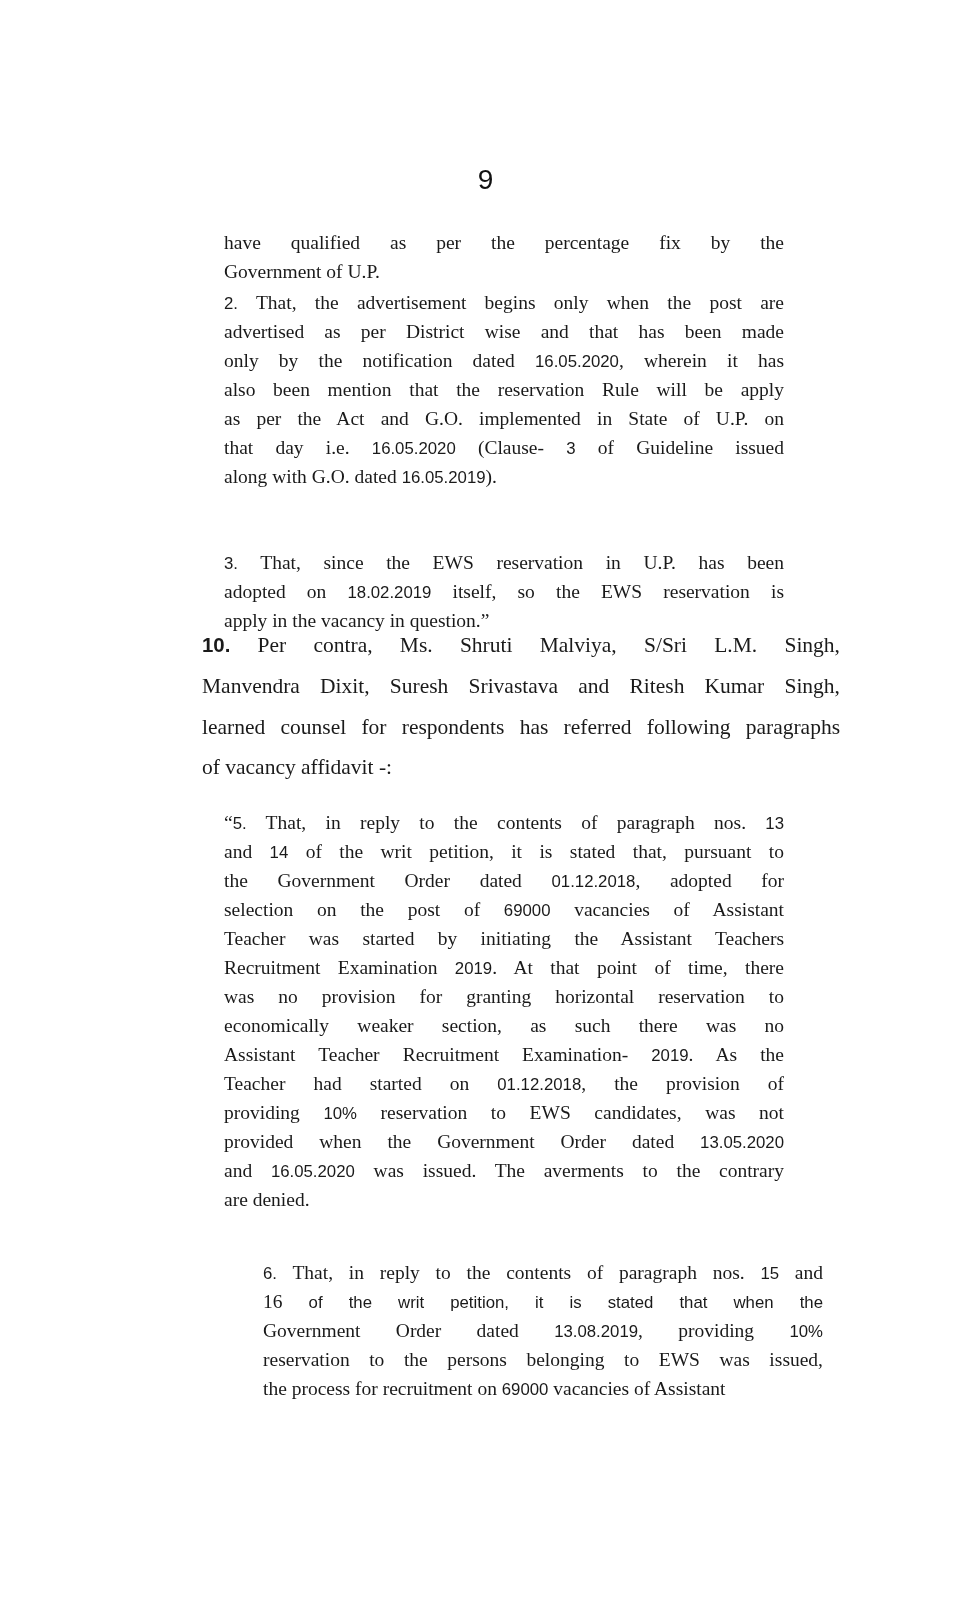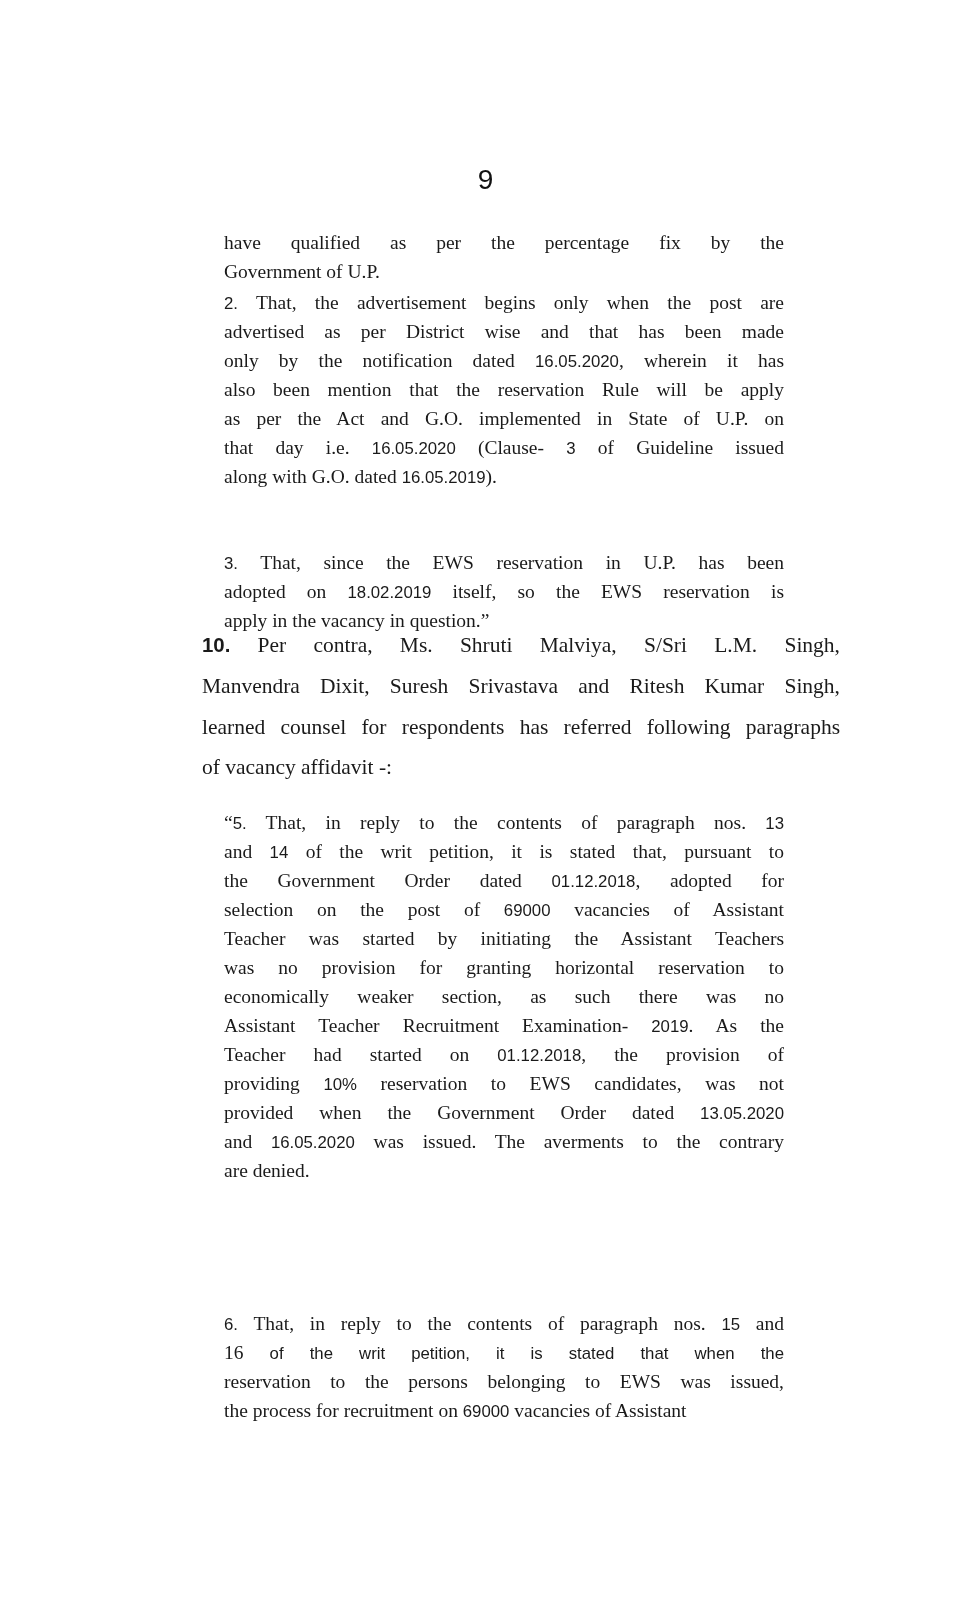--- a/index.html
+++ b/index.html
@@ -65,21 +65,21 @@
       font-family: "Liberation Sans", "DejaVu Sans", sans-serif;
       font-weight: bold;
       font-size: 0.95em;
     }
     
     #block-intro { top: 228px; }
     #block-p2    { top: 288px; }
     #block-p3    { top: 548px; }
     #block-p10   { top: 625px; }
     #block-p5    { top: 796px; margin-top: 12px; }
-    #block-p6    { top: 1309px; }
+    #block-p6    { top: 1258px; margin-left: 39px; }
   </style>
 </head>
 <body>
 
 <div class="page">
 
   <div class="page-number">9</div>
 
   <div class="quote-block" id="block-intro">
       <span class="line"><span>have qualified as per the percentage fix by the</span></span>
@@ -108,30 +108,32 @@
       <span class="line"><span>learned counsel for respondents has referred following paragraphs</span></span>
       <span class="line last"><span>of vacancy affidavit -:</span></span>
     </div>
 
   <div class="quote-block" id="block-p5">
       <span class="line"><span>“</span><span class="num">5.</span> <span>That, in reply to the contents of paragraph nos. </span><span class="num">13</span></span>
       <span class="line"><span>and </span><span class="num">14</span><span> of the writ petition, it is stated that, pursuant to</span></span>
       <span class="line"><span>the Government Order dated </span><span class="num">01.12.2018</span><span>, adopted for</span></span>
       <span class="line"><span>selection on the post of </span><span class="num">69000</span><span> vacancies of Assistant</span></span>
       <span class="line"><span>Teacher was started by initiating the Assistant Teachers</span></span>
+      <span class="line"><span>Recruitment Examination </span><span class="num">2019</span><span>. At that point of time, there</span></span>
       <span class="line"><span>was no provision for granting horizontal reservation to</span></span>
       <span class="line"><span>economically weaker section, as such there was no</span></span>
       <span class="line"><span>Assistant Teacher Recruitment Examination- </span><span class="num">2019</span><span>. As the</span></span>
       <span class="line"><span>Teacher had started on </span><span class="num">01.12.2018</span><span>, the provision of</span></span>
       <span class="line"><span>providing </span><span class="num">10%</span><span> reservation to EWS candidates, was not</span></span>
       <span class="line"><span>provided when the Government Order dated </span><span class="num">13.05.2020</span></span>
       <span class="line"><span>and </span><span class="num">16.05.2020</span><span> was issued. The averments to the contrary</span></span>
       <span class="line last"><span>are denied.</span></span>
     </div>
 
   <div class="quote-block" id="block-p6">
       <span class="line"><span class="num">6.</span> <span>That, in reply to the contents of paragraph nos. </span><span class="num">15</span><span> and</span></span>
       <span class="line"><span>16</span><span class="num"> of the writ petition, it is stated that when the</span></span>
+      <span class="line"><span>Government Order dated </span><span class="num">13.08.2019</span><span>, providing </span><span class="num">10%</span></span>
       <span class="line"><span>reservation to the persons belonging to EWS was issued,</span></span>
       <span class="line last"><span>the process for recruitment on </span><span class="num">69000</span><span> vacancies of Assistant</span></span>
     </div>
 
 </div>
 
 </body></html>

